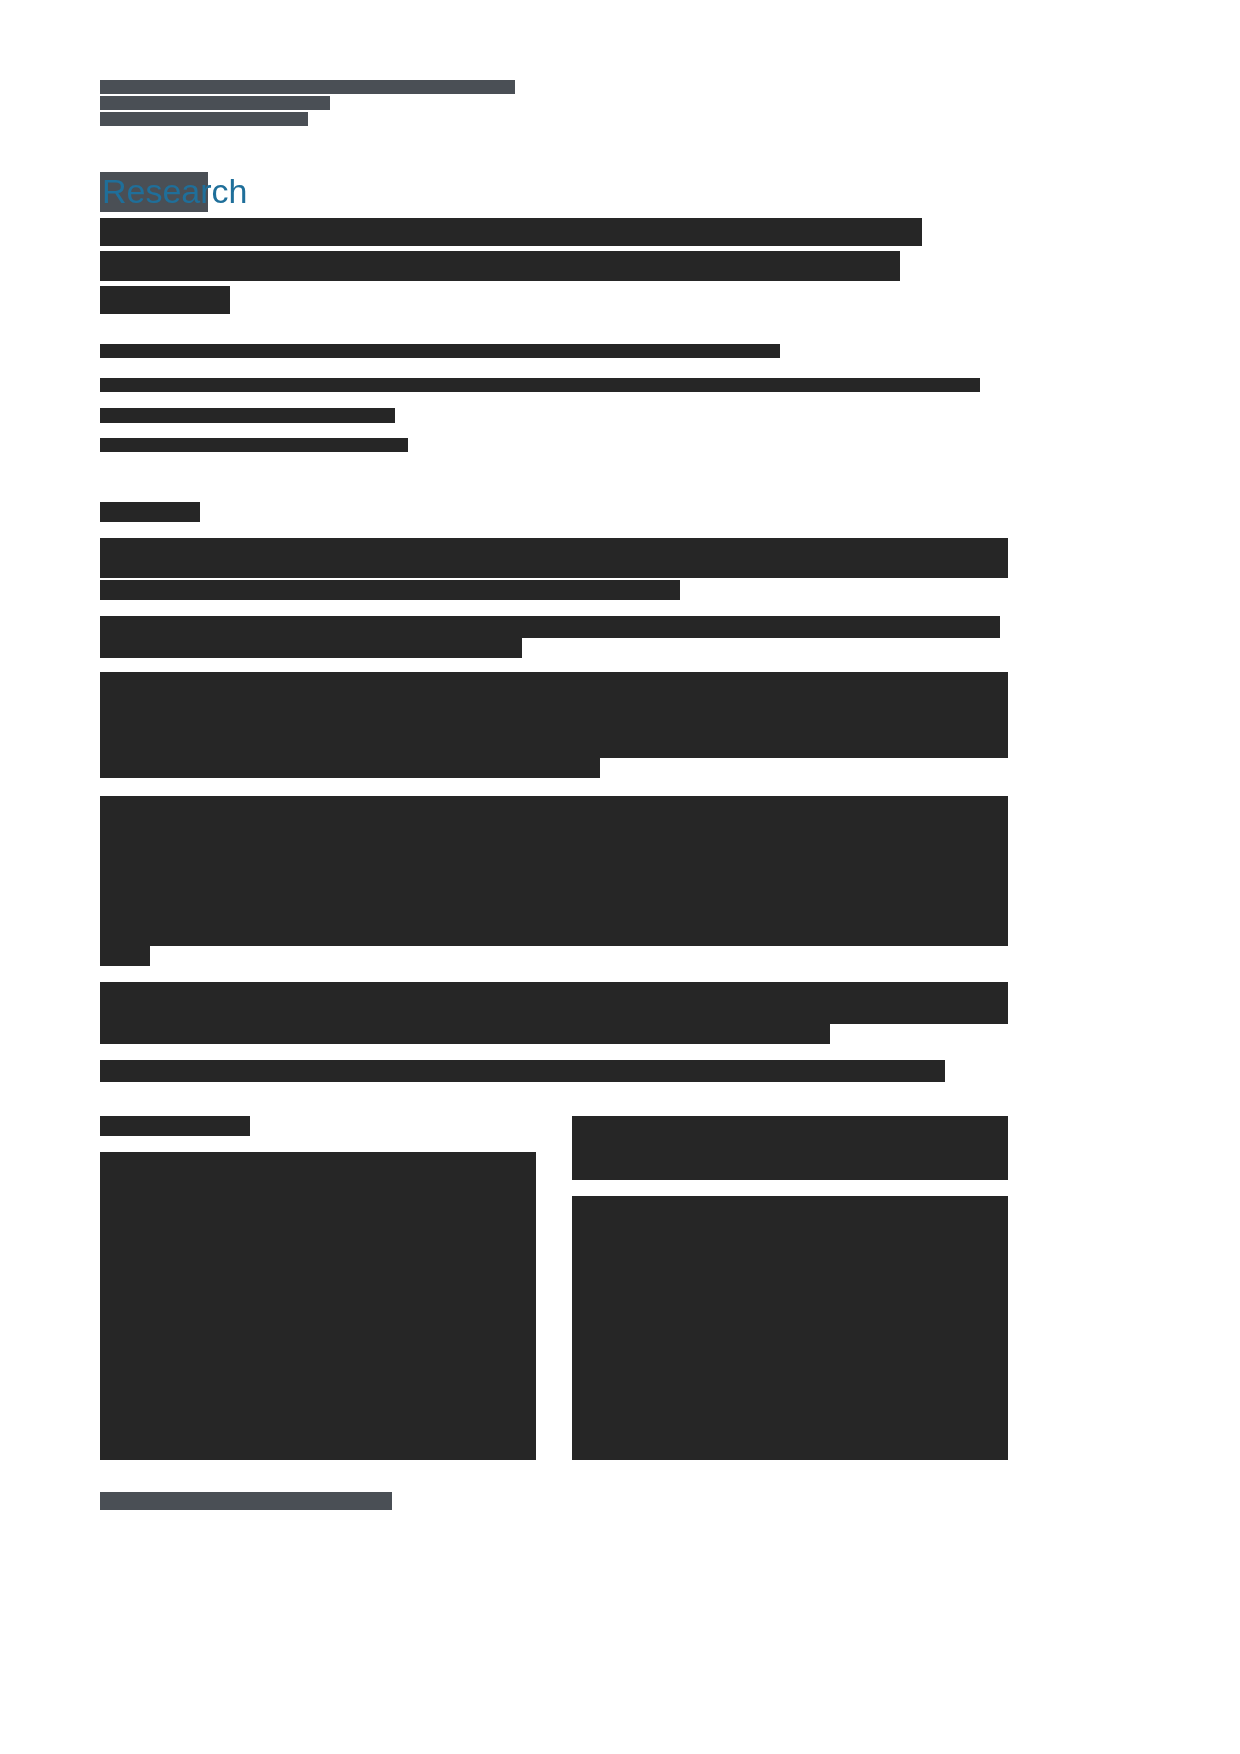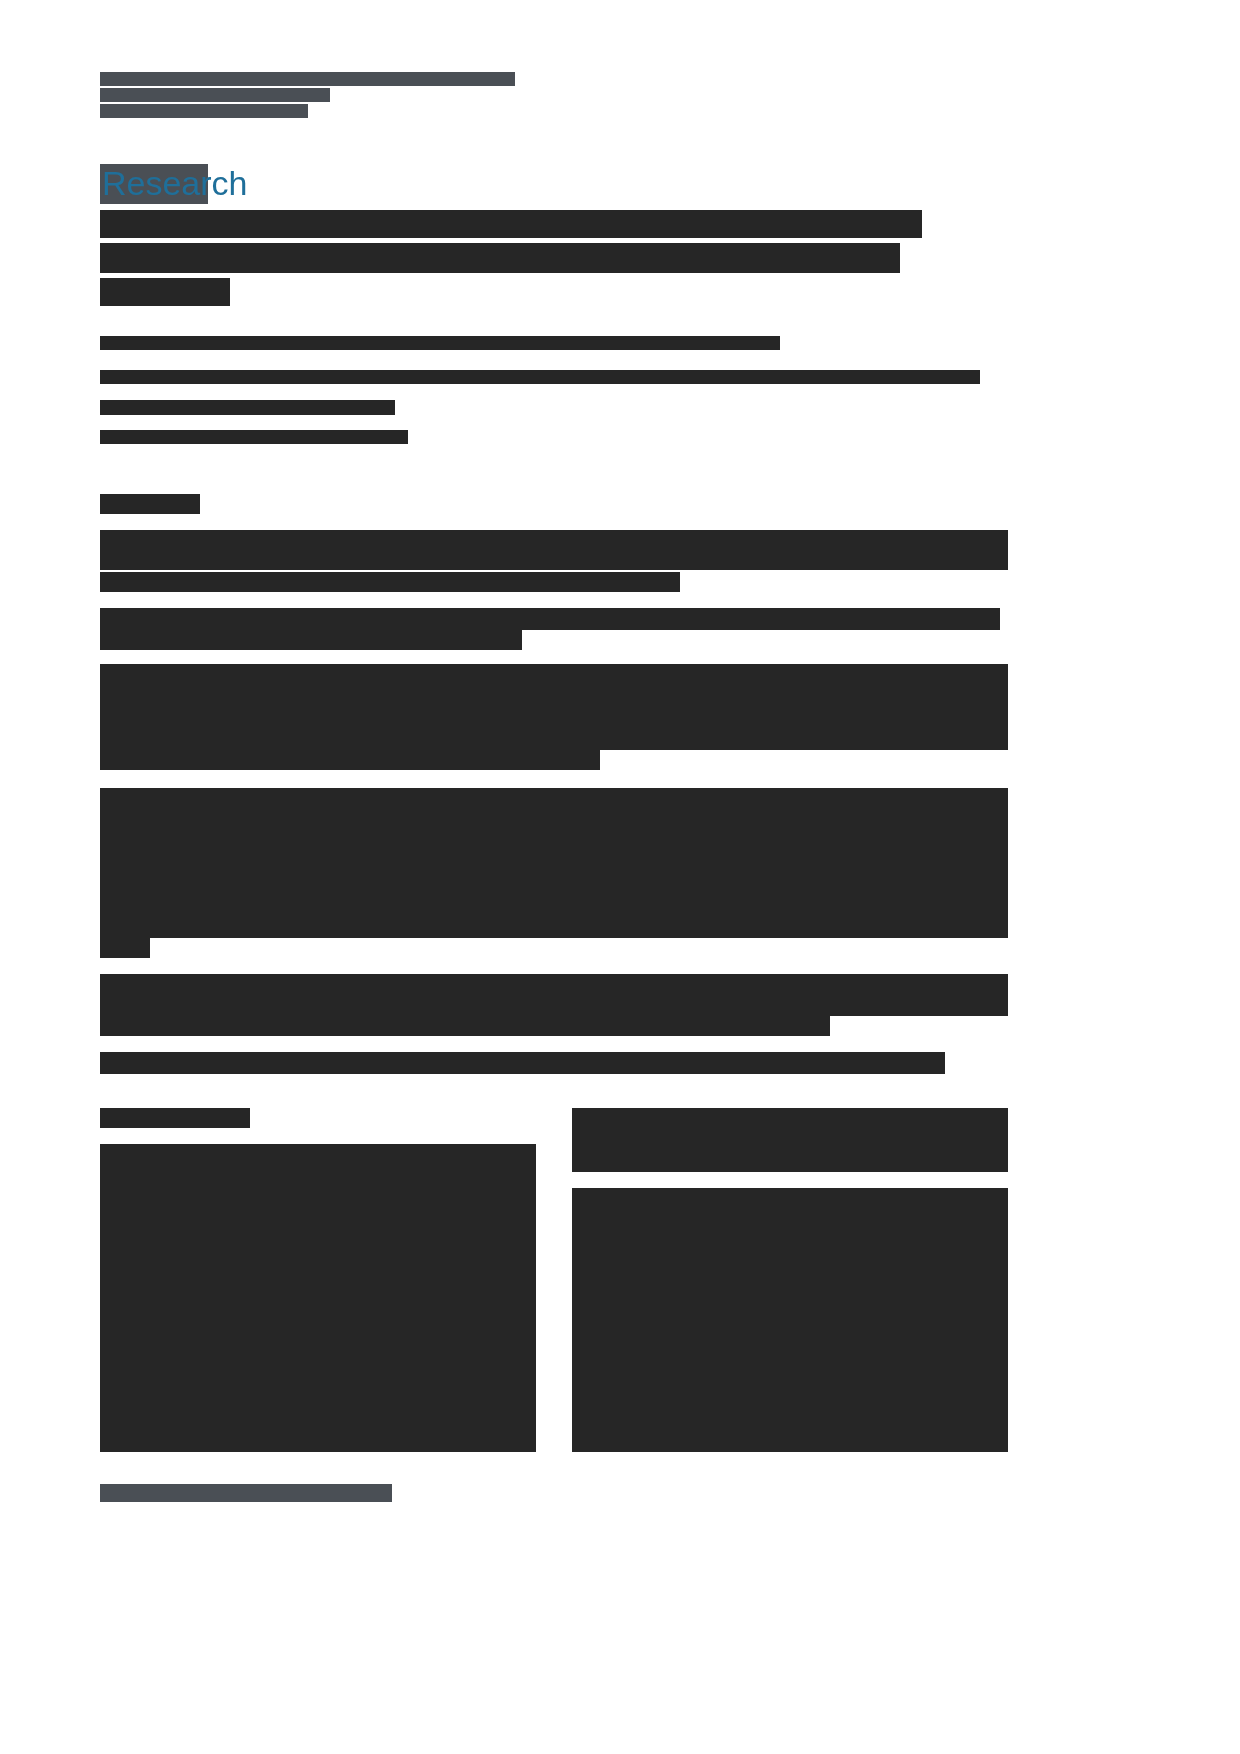--- a/index.html
+++ b/index.html
@@ -1,17 +1,17 @@
 <!DOCTYPE html>
 <html><head>
   <meta charset="utf-8">
   <style>
     html, body { margin: 0; padding: 0; background: #ffffff; }
     body { width: 1240px; height: 1754px; position: relative; font-family: "Liberation Sans", sans-serif; color: #262626; }
-    .page { position: absolute; left: 0; top: 0; width: 1240px; height: 1534px; }
+    .page { position: absolute; left: 0; top: 8px; width: 1240px; height: 1534px; }
     .bar { position: absolute; background: #262626; }
     .bar.blue-box { background: #4a4f55; }
     .label { position: absolute; font-size: 15px; color: #262626; white-space: nowrap; }
     .label.blue { color: #1f6f9a; font-size: 34px; font-family: "Liberation Sans Narrow", "Liberation Sans", sans-serif; }
   </style>
 </head>
 <body>
 
 <div class="page">
 

